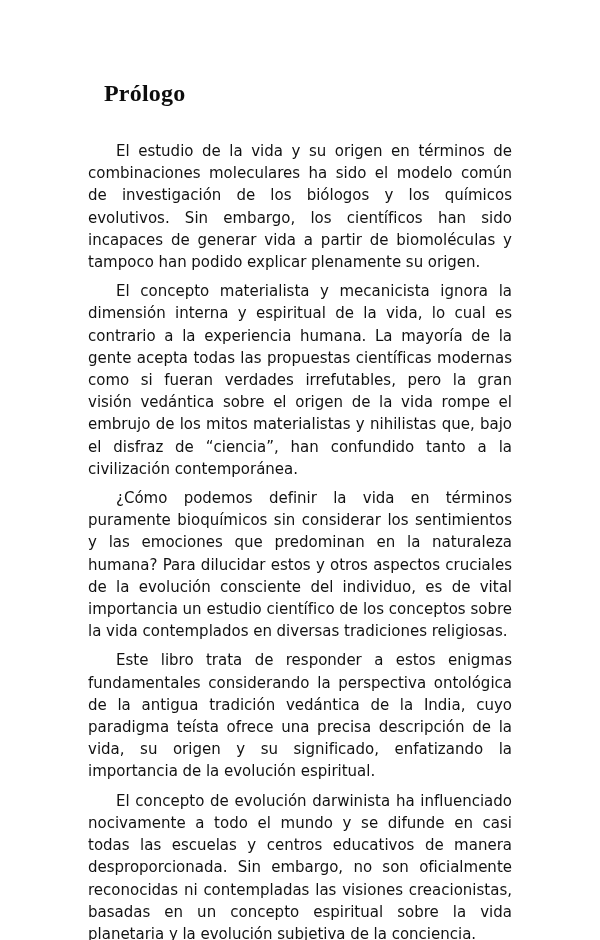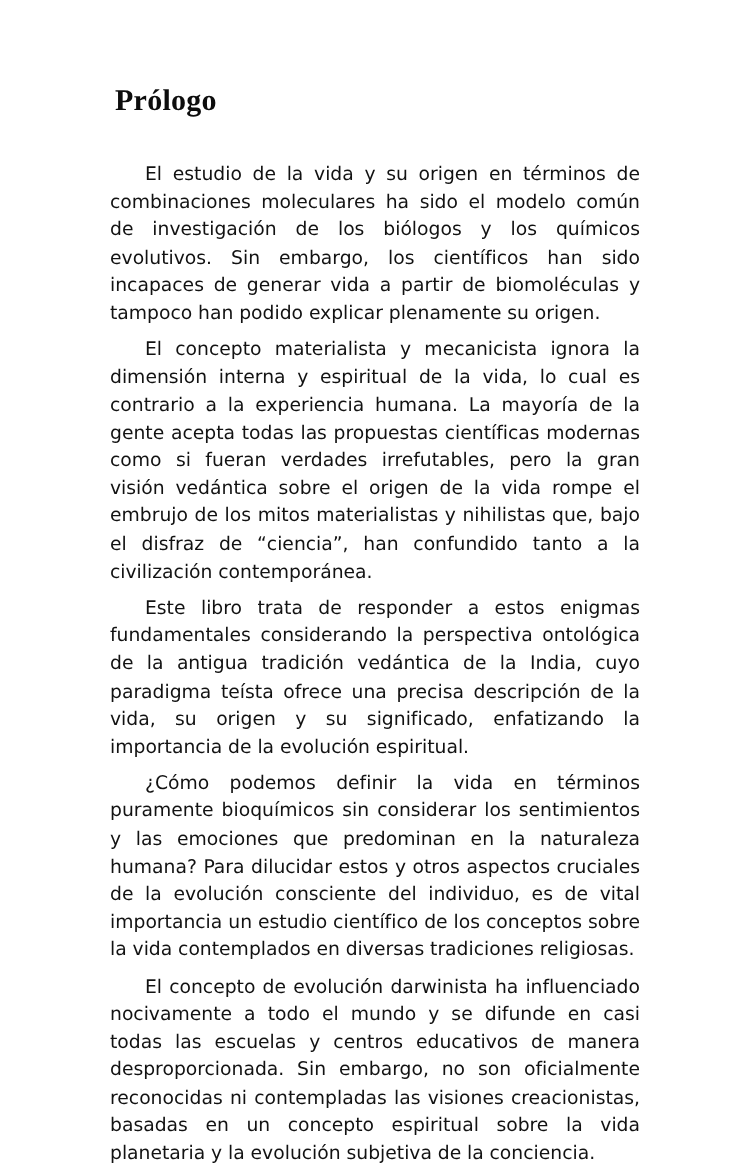--- a/index.html
+++ b/index.html
@@ -26,21 +26,21 @@
     width: 424px;
   }
 
   .chapter-title {
     font-family: "Liberation Serif", "DejaVu Serif", serif;
     font-weight: bold;
     font-size: 24px;
     line-height: 26px;
     color: #0d0d0d;
     letter-spacing: 0.2px;
-    margin: 4px;
+    margin: 16px;
     padding-top: 64px;
     text-align: left;
   }
 
   .body-text {
     margin-top: 34px;
   }
 
   .para {
     font-family: "DejaVu Sans", "Liberation Sans", sans-serif;
@@ -64,19 +64,19 @@
 <body>
 
 <div class="page">
   <div class="content">
 
     <h1 class="chapter-title">Prólogo</h1>
 
     <div class="body-text">
       <p class="para">El estudio de la vida y su origen en términos de combinaciones moleculares ha sido el modelo común de investigación de los biólogos y los químicos evolutivos. Sin embargo, los científicos han sido incapaces de generar vida a partir de biomoléculas y tampoco han podido explicar plenamente su origen.</p>
       <p class="para">El concepto materialista y mecanicista ignora la dimensión interna y espiritual de la vida, lo cual es contrario a la experiencia humana. La mayoría de la gente acepta todas las propuestas científicas modernas como si fueran verdades irrefutables, pero la gran visión vedántica sobre el origen de la vida rompe el embrujo de los mitos materialistas y nihilistas que, bajo el disfraz de “ciencia”, han confundido tanto a la civilización contemporánea.</p>
+      <p class="para">¿Cómo podemos definir la vida en términos puramente bioquímicos sin considerar los sentimientos y las emociones que predominan en la naturaleza humana? Para dilucidar estos y otros aspectos cruciales de la evolución consciente del individuo, es de vital importancia un estudio científico de los conceptos sobre la vida contemplados en diversas tradiciones religiosas.</p>
       <p class="para">Este libro trata de responder a estos enigmas fundamentales considerando la perspectiva ontológica de la antigua tradición vedántica de la India, cuyo paradigma teísta ofrece una precisa descripción de la vida, su origen y su significado, enfatizando la importancia de la evolución espiritual.</p>
-      <p class="para">¿Cómo podemos definir la vida en términos puramente bioquímicos sin considerar los sentimientos y las emociones que predominan en la naturaleza humana? Para dilucidar estos y otros aspectos cruciales de la evolución consciente del individuo, es de vital importancia un estudio científico de los conceptos sobre la vida contemplados en diversas tradiciones religiosas.</p>
       <p class="para">El concepto de evolución darwinista ha influenciado nocivamente a todo el mundo y se difunde en casi todas las escuelas y centros educativos de manera desproporcionada. Sin embargo, no son oficialmente reconocidas ni contempladas las visiones creacionistas, basadas en un concepto espiritual sobre la vida planetaria y la evolución subjetiva de la conciencia.</p>
     </div>
 
   </div>
 </div>
 
 </body></html>

